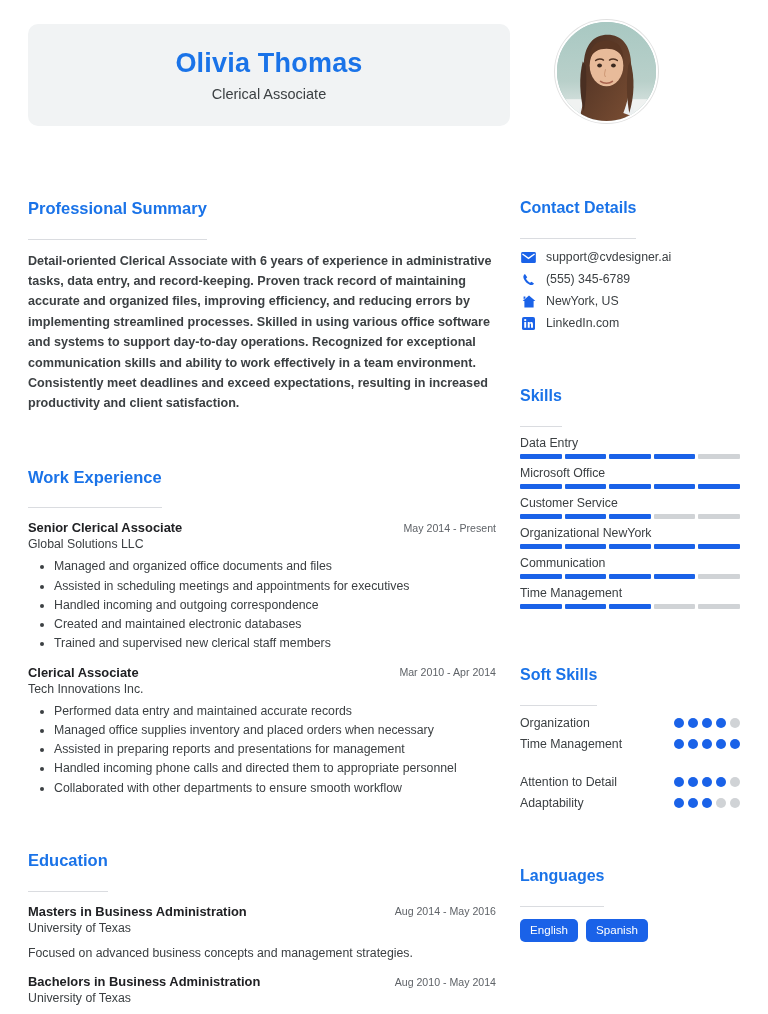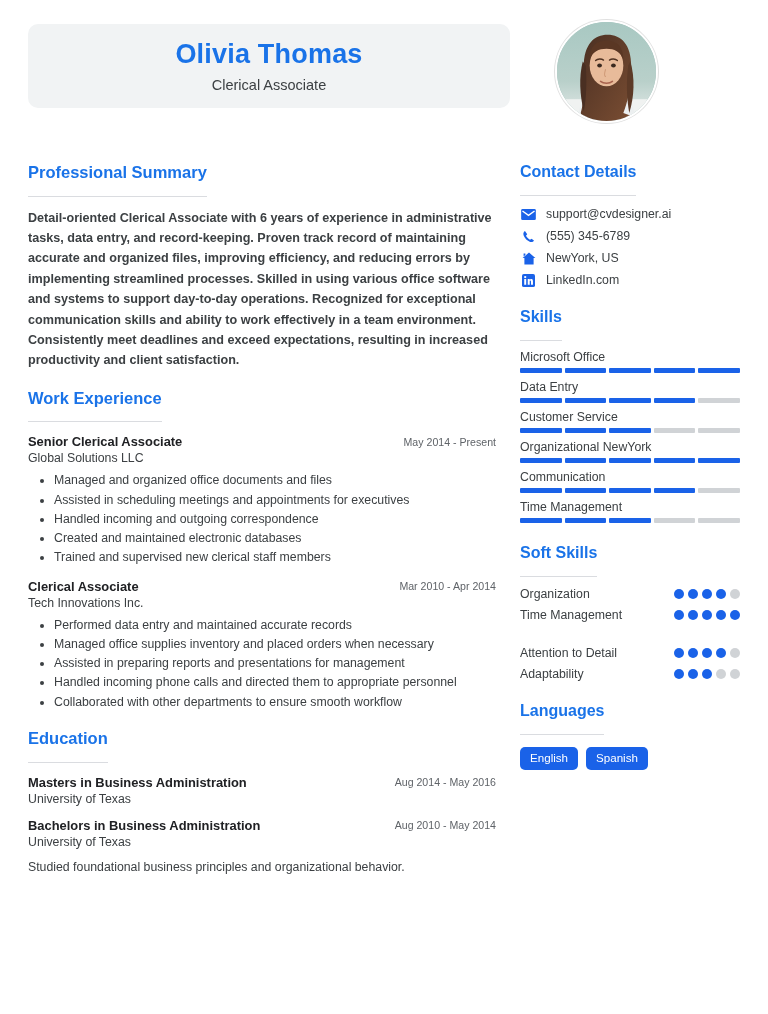--- a/index.html
+++ b/index.html
@@ -23,21 +23,21 @@
   
   .header-row {
     display: flex;
     align-items: flex-start;
     gap: 0;
     height: 120px;
   }
 
   .name-card {
     width: 482px;
-    height: 84px;
+    height: 102px;
     background: #f1f3f4;
     border-radius: 10px;
     display: flex;
     flex-direction: column;
     align-items: center;
     justify-content: center;
   }
 
   .full-name {
     font-size: 27px;
@@ -77,24 +77,25 @@
   }
 
   .col-left { width: 484px; padding-right: 16px; }
   .col-right { width: 228px; padding-left: 8px; }
 
   
   .sec-head {
     font-size: 16.5px;
     font-weight: bold;
     color: #1a73e8;
-    padding-bottom: 13px;
+    padding-bottom: 20px;
     border-bottom: 1.5px solid #dadce0;
     display: inline-block;
     line-height: 1.25;
+    margin-top: 36px;
   }
   .sec-head.right-head { font-size: 16px; }
 
   .section { margin-bottom: 17px; }
   .section-rt { margin-bottom: 20px; }
 
   
   .summary-text {
     margin-top: 11px;
     font-size: 12.6px;
@@ -314,20 +315,21 @@
 
       <div class="section">
         <div class="sec-head">Education</div>
 
         <div class="entry">
           <div class="entry-top">
             <span class="entry-title">Masters in Business Administration</span>
             <span class="entry-date">Aug 2014 - May 2016</span>
           </div>
           <div class="entry-org">University of Texas</div>
+          <div class="entry-desc">Focused on advanced business concepts and management strategies.</div>
         </div>
 
         <div class="entry">
           <div class="entry-top">
             <span class="entry-title">Bachelors in Business Administration</span>
             <span class="entry-date">Aug 2010 - May 2014</span>
           </div>
           <div class="entry-org">University of Texas</div>
           <div class="entry-desc">Studied foundational business principles and organizational behavior.</div>
         </div>
@@ -382,37 +384,37 @@
             <span class="contact-txt">LinkedIn.com</span>
           </div>
 
         </div>
       </div>
 
       <div class="section-rt">
         <div class="sec-head right-head">Skills</div>
         <div class="skills-list" id="skills-list">
             <div class="skill-item">
+              <div class="skill-name">Data Entry</div>
+              <div class="skill-bar">
+                <span class="skill-seg on"></span>
+                <span class="skill-seg on"></span>
+                <span class="skill-seg on"></span>
+                <span class="skill-seg on"></span>
+                <span class="skill-seg"></span>
+              </div>
+            </div>
+            <div class="skill-item">
               <div class="skill-name">Microsoft Office</div>
               <div class="skill-bar">
                 <span class="skill-seg on"></span>
                 <span class="skill-seg on"></span>
                 <span class="skill-seg on"></span>
                 <span class="skill-seg on"></span>
                 <span class="skill-seg on"></span>
-              </div>
-            </div>
-            <div class="skill-item">
-              <div class="skill-name">Data Entry</div>
-              <div class="skill-bar">
-                <span class="skill-seg on"></span>
-                <span class="skill-seg on"></span>
-                <span class="skill-seg on"></span>
-                <span class="skill-seg on"></span>
-                <span class="skill-seg"></span>
               </div>
             </div>
             <div class="skill-item">
               <div class="skill-name">Customer Service</div>
               <div class="skill-bar">
                 <span class="skill-seg on"></span>
                 <span class="skill-seg on"></span>
                 <span class="skill-seg on"></span>
                 <span class="skill-seg"></span>
                 <span class="skill-seg"></span>

